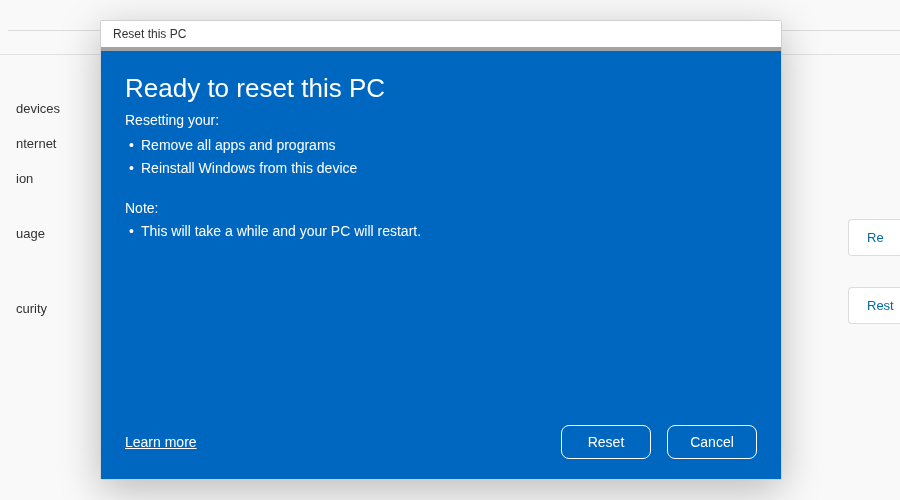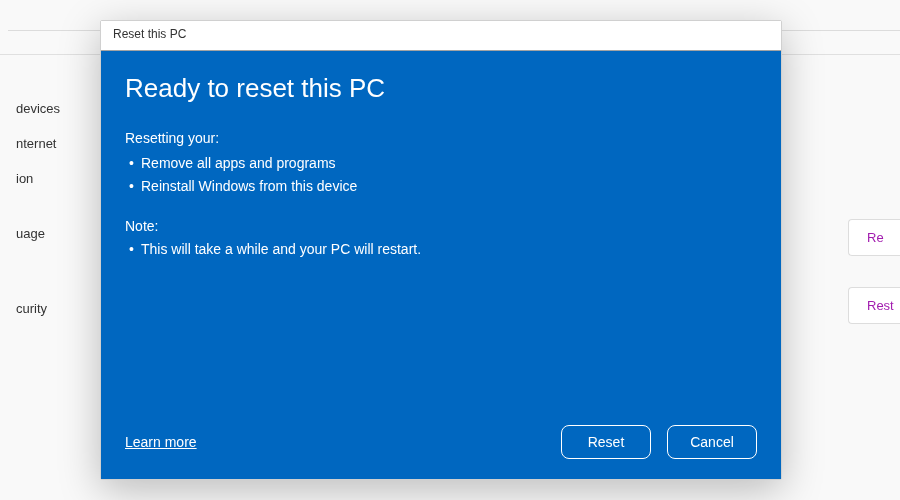--- a/index.html
+++ b/index.html
@@ -9,42 +9,42 @@
     .bg-page { position: absolute; inset: 0; background: #f9f9f9; }
     .bg-header { height: 55px; border-bottom: 1px solid #e0e0e0; padding-left: 8px; padding-top: 4px; }
     .bg-header-row { font-size: 12px; color: #333; }
     .bg-hr { height: 1px; background: #dcdcdc; margin-top: 26px; }
     .bg-main { display: flex; height: calc(100% - 55px); }
     .bg-sidebar { width: 82px; padding-top: 36px; font-size: 13px; color: #333; }
     .bg-sidebar-item { padding: 10px 4px 10px 16px; text-align: left; white-space: nowrap; overflow: hidden; }
     .bg-content { flex: 1; position: relative; }
     .bg-reset-btn1, .bg-reset-btn2 {
       position: absolute; right: 0; background: #fff; border: 1px solid #ddd;
-      border-right: none; padding: 10px 0 10px 18px; font-size: 13px; color: #a21caf;
+      border-right: none; padding: 10px 0 10px 18px; font-size: 13px; color: #0369a1;
       width: 52px; text-align: left; overflow: hidden; border-radius: 4px 0 0 4px;
     }
     .bg-reset-btn1 { top: 164px; }
     .bg-reset-btn2 { top: 232px; }
 
     
     .modal {
       position: absolute; left: 100px; top: 20px; width: 682px; height: 460px;
       background: #fff; border: 1px solid #d0d0d0; border-radius: 2px;
       box-shadow: 0 10px 40px rgba(0,0,0,0.25);
       display: flex; flex-direction: column;
     }
     .modal-titlebar {
       height: 30px; padding: 6px 12px; font-size: 12px; color: #333;
-      background: #fff; border-bottom: 1px solid #a3a3a3;
+      background: #fff; border-bottom: 4px solid #a3a3a3;
     }
     .modal-body {
       flex: 1; background: #0067c0; color: #fff;
       padding: 22px 24px 20px 24px; display: flex; flex-direction: column;
     }
-    .modal-heading { font-size: 26px; font-weight: 400; margin-bottom: 26px; }
+    .modal-heading { font-size: 26px; font-weight: 400; margin-bottom: 8px; }
     .modal-label { font-size: 14px; margin-bottom: 6px; }
     .modal-list { list-style: none; margin-bottom: 16px; }
     .modal-list li { font-size: 14px; line-height: 1.65; padding-left: 16px; position: relative; }
     .modal-list li::before { content: "•"; position: absolute; left: 4px; }
     .modal-note-label { font-size: 14px; margin-bottom: 4px; margin-top: 4px; }
     .modal-spacer { flex: 1; }
     .modal-footer { display: flex; align-items: center; gap: 16px; }
     .learn-more { font-size: 14px; color: #fff; text-decoration: underline; cursor: pointer; }
     .footer-gap { flex: 1; }
     .modal-btn {

